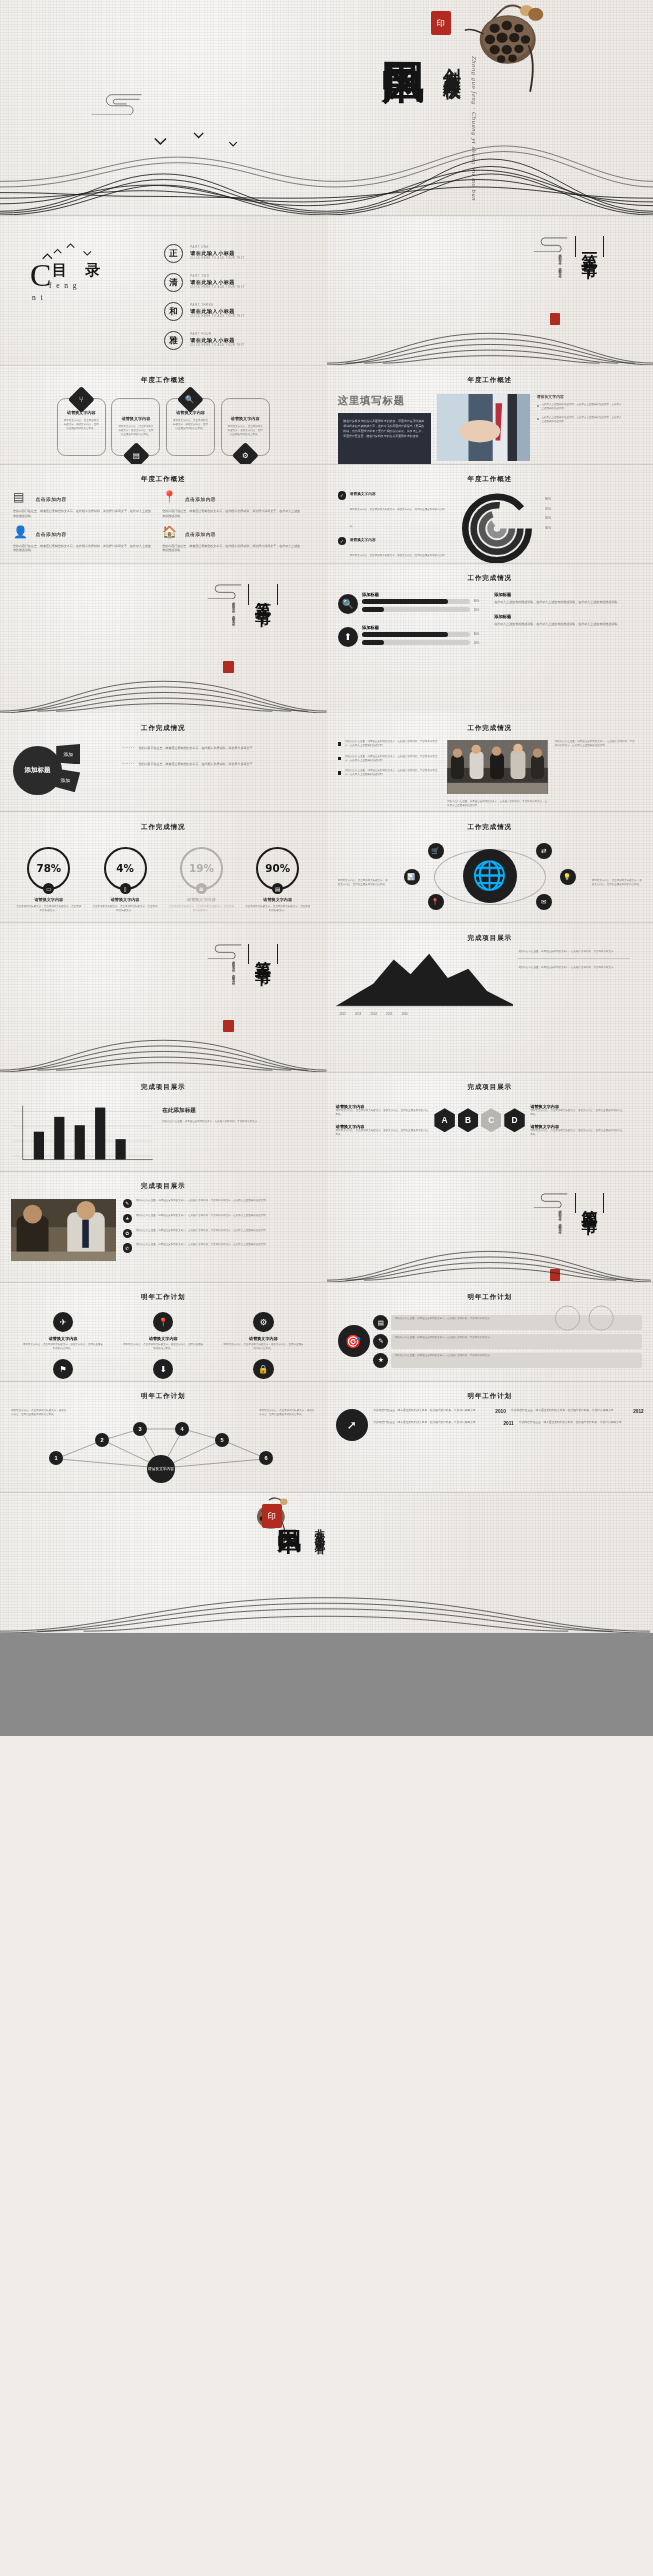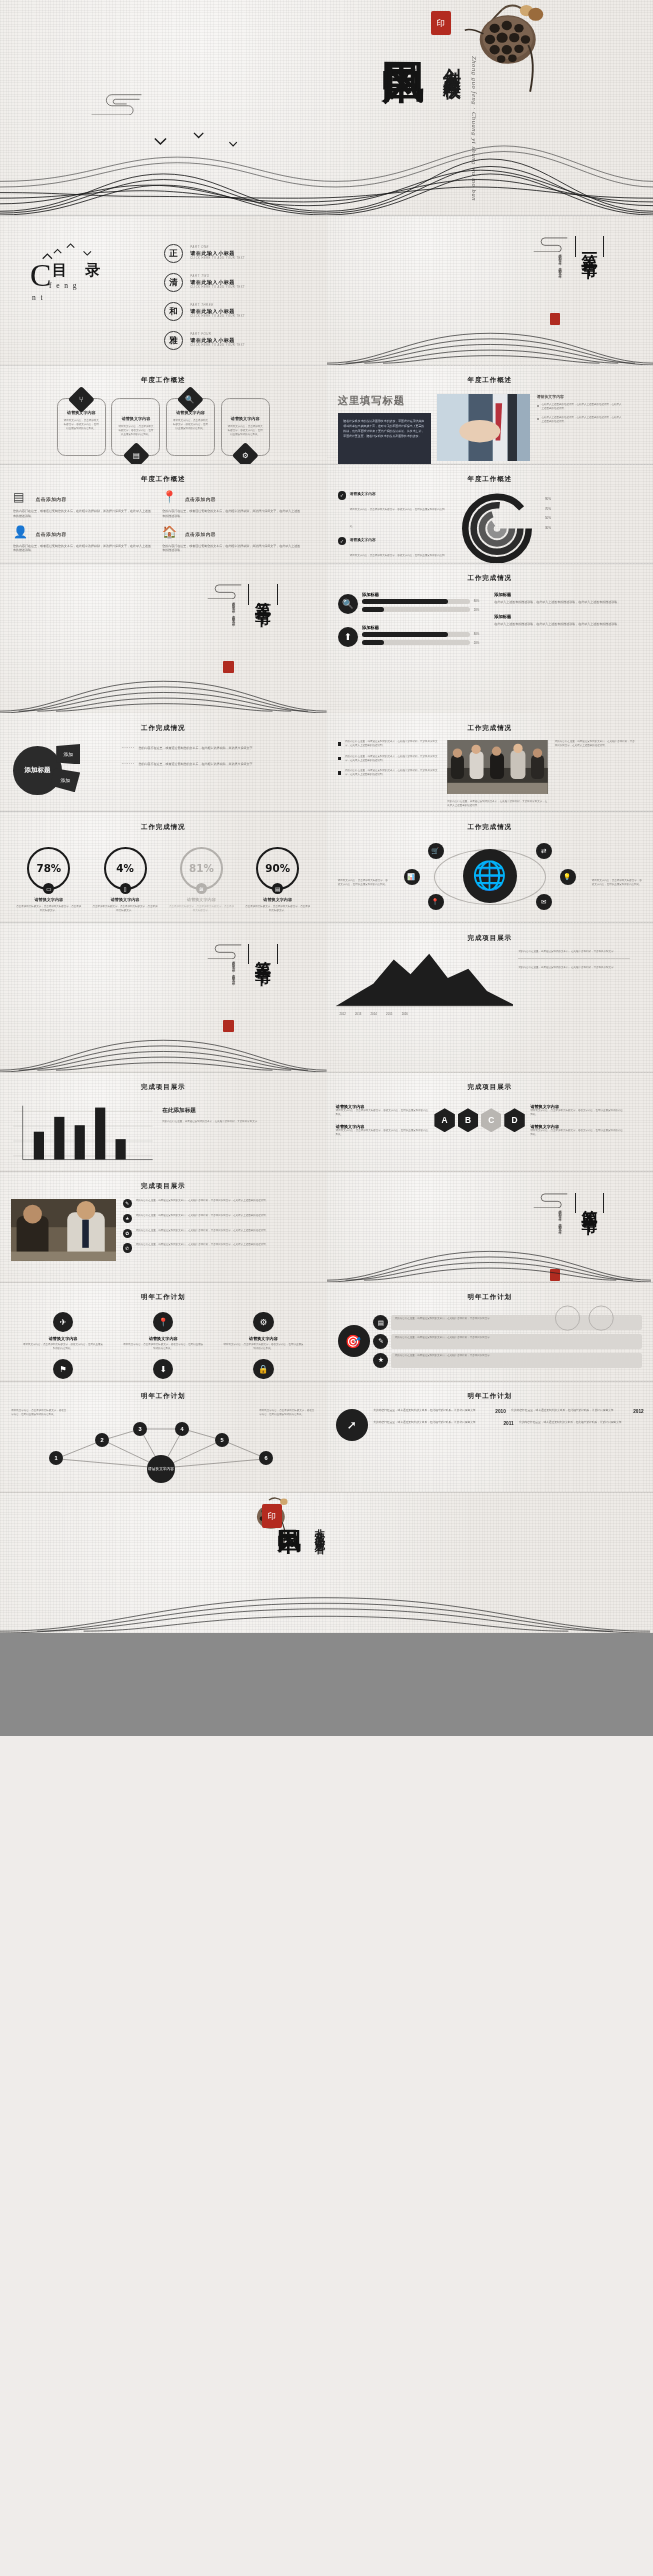--- a/index.html
+++ b/index.html
@@ -659,21 +659,21 @@
         <div class="pct">
           <div class="ring">
               <span>4%</span>
               <span class="knob">▯</span>
             </div>
           <h6>请替换文字内容</h6>
           <div class="tiny2">点击添加相关标题文字，点击添加相关标题文字，点击添加相关标题文字。</div>
         </div>
         <div class="pct">
           <div class="ring grey">
-              <span>81%</span>
+              <span>19%</span>
               <span class="knob">≋</span>
             </div>
           <h6 style="color:#b3b0ac">请替换文字内容</h6>
           <div class="tiny2" style="color:#b3b0ac">点击添加相关标题文字，点击添加相关标题文字，点击添加相关标题文字。</div>
         </div>
         <div class="pct">
           <div class="ring">
               <span>90%</span>
               <span class="knob">▤</span>
             </div>

